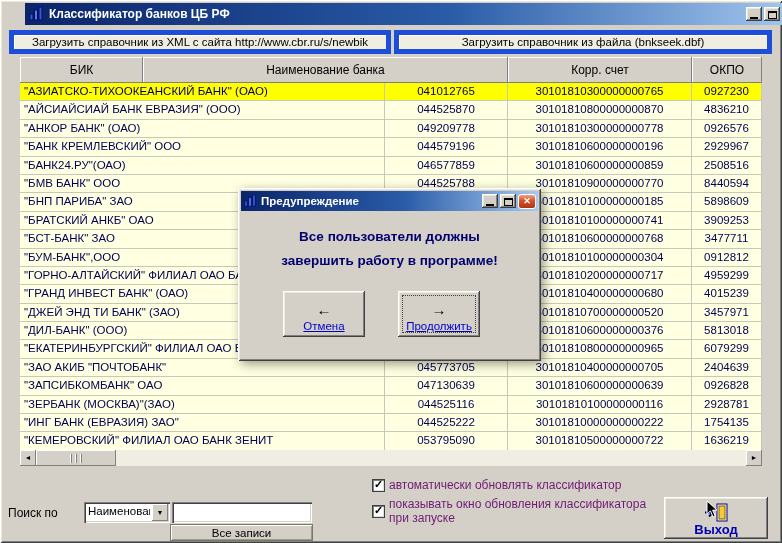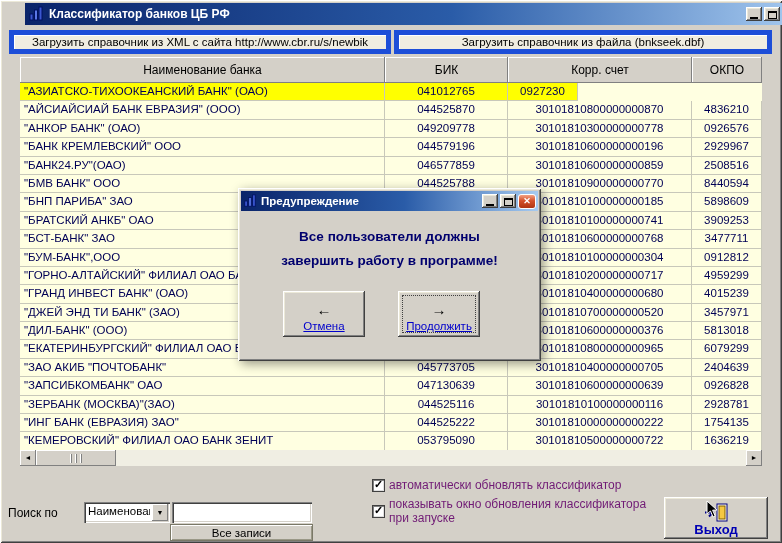--- a/index.html
+++ b/index.html
@@ -169,29 +169,30 @@
           <span class="glyph-x">✕</span>
         </button>
     </span>
   </div>
 
   <button class="topbtn b1">Загрузить справочник из XML с сайта http://www.cbr.ru/s/newbik</button>
   <button class="topbtn b2">Загрузить справочник из файла (bnkseek.dbf)</button>
 
   <div class="table abs">
     <div class="thead">
+      <div class="hcell bevel-out-light w-bik">БИК</div>
       <div class="hcell bevel-out-light w-name">Наименование банка</div>
-      <div class="hcell bevel-out-light w-bik">БИК</div>
       <div class="hcell bevel-out-light w-corr">Корр. счет</div>
       <div class="hcell bevel-out-light w-okpo">ОКПО</div>
     </div>
     <div class="tbody">
         <div class="trow selected">
           <div class="cell c-name">"АЗИАТСКО-ТИХООКЕАНСКИЙ БАНК" (ОАО)</div>
           <div class="cell c-bik">041012765</div>
+          <div class="cell c-corr">30101810300000000765</div>
           <div class="cell c-okpo">0927230</div>
         </div>
         <div class="trow">
           <div class="cell c-name">"АЙСИАЙСИАЙ БАНК ЕВРАЗИЯ" (ООО)</div>
           <div class="cell c-bik">044525870</div>
           <div class="cell c-corr">30101810800000000870</div>
           <div class="cell c-okpo">4836210</div>
         </div>
         <div class="trow">
           <div class="cell c-name">"АНКОР БАНК" (ОАО)</div>

